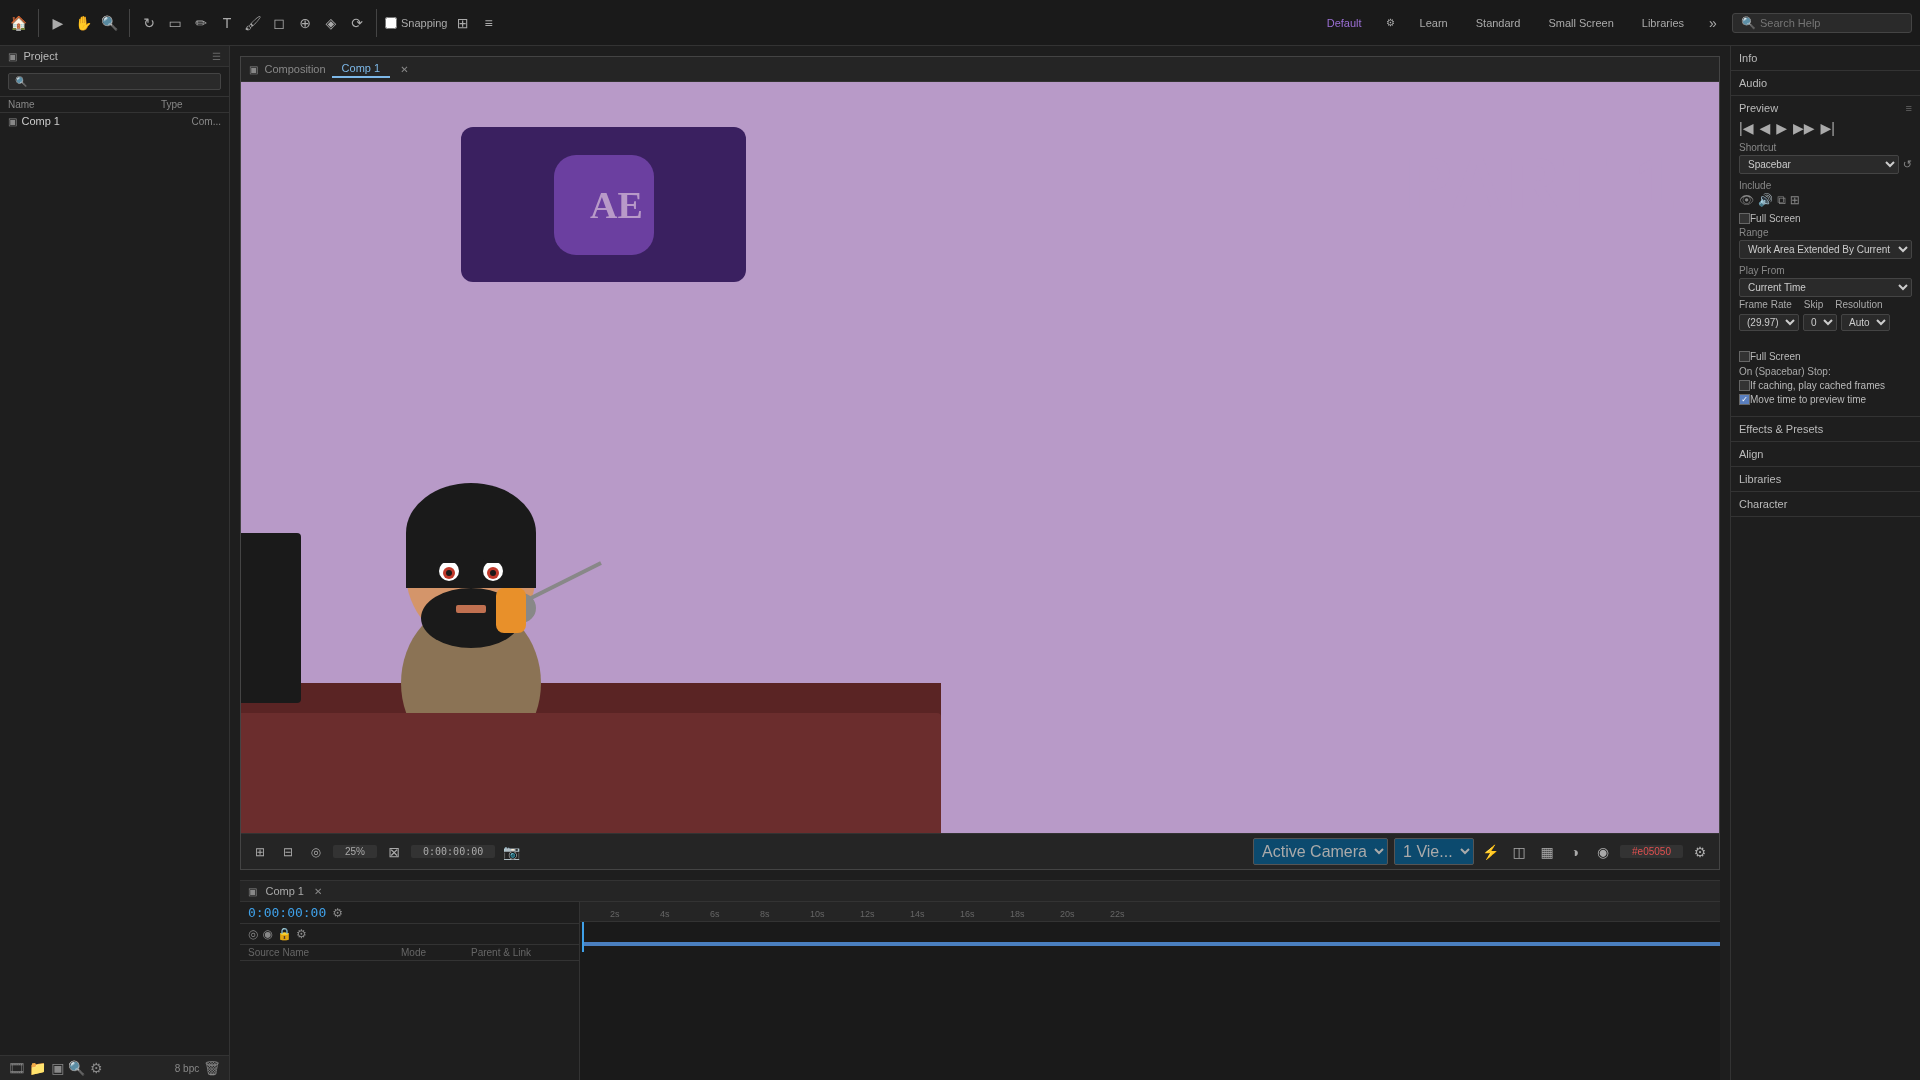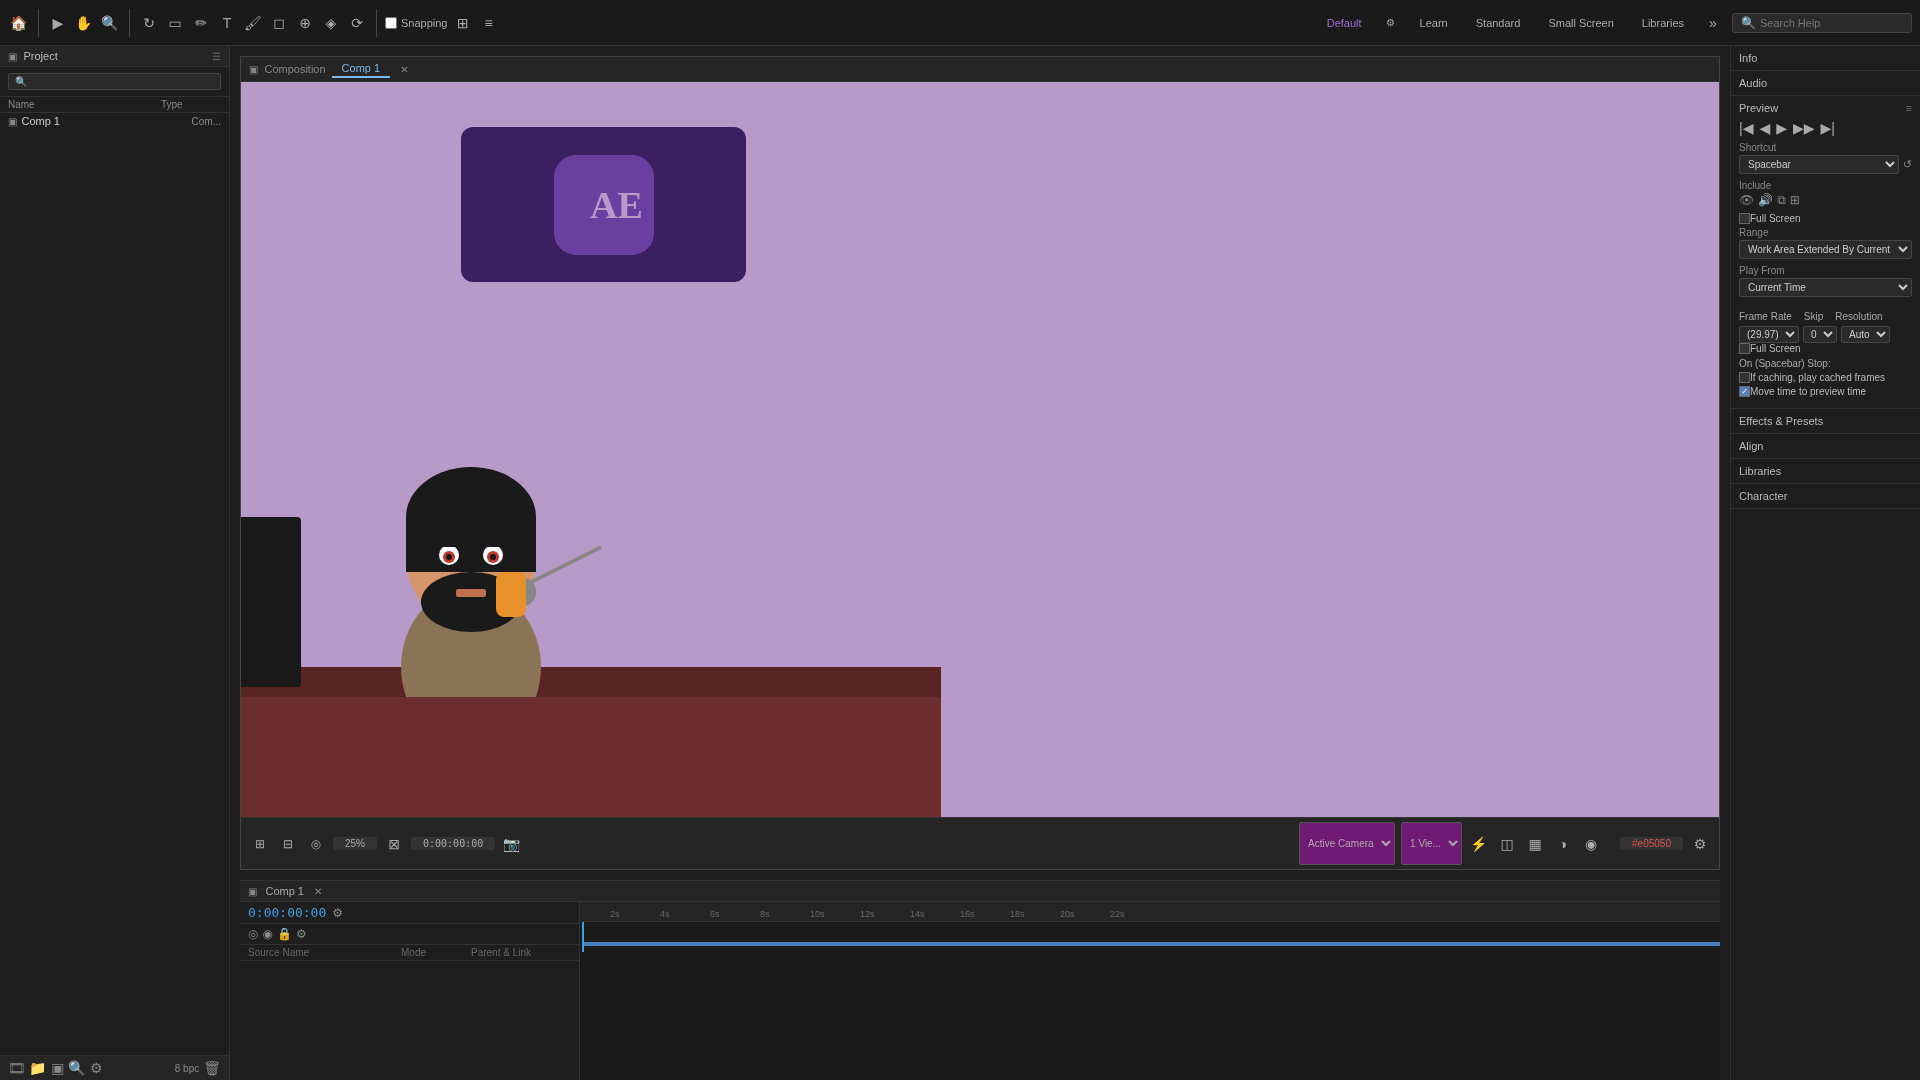--- a/index.html
+++ b/index.html
@@ -303,25 +303,25 @@
       color: #aaa;
     }
     .ctrl-btn {
       padding: 1px 12px;
       background: #333;
       border-radius: 2px;
       cursor: pointer;
       font-size: 10px;
     }
     .ctrl-select {
-      background: #701a75;
+      background: #0c4a6e;
       border: 1px solid #555;
       color: #aaa;
-      font-size: 10px;
-      padding: 14px 4px;
+      font-size: 16px;
+      padding: 3px 4px;
       border-radius: 2px;
     }
     .ctrl-red {
       color: #e05050;
     }
 
     
     #timeline {
       background: #1e1e1e;
       height: 200px;
@@ -652,21 +652,21 @@
           <option>Active Camera</option>
         </select>
         <select class="ctrl-select">
           <option>1 Vie...</option>
         </select>
         <span class="toolbar-icon">⚡</span>
         <span class="toolbar-icon">◫</span>
         <span class="toolbar-icon">▦</span>
         <span class="toolbar-icon">◑</span>
         <span class="toolbar-icon">◉</span>
-        <span class="ctrl-btn ctrl-red" style="color:#e05050;margin-left:12px;">#e05050</span>
+        <span class="ctrl-btn ctrl-red" style="color:#e05050;">#e05050</span>
         <span class="toolbar-icon">⚙</span>
       </div>
     </div>
 
     <div id="timeline">
       <div class="timeline-header">
         <span style="color:#888;font-size:10px;">▣</span>
         <span>Comp 1</span>
         <span style="color:#888;font-size:10px;margin-left:2px;">✕</span>
       </div>
@@ -763,33 +763,33 @@
       </div>
 
       
       <div class="right-label">Range</div>
       <select class="right-select" style="margin-bottom:6px;">
         <option>Work Area Extended By Current...</option>
       </select>
 
       
       <div class="right-label">Play From</div>
-      <select class="right-select" style="margin-bottom:14px;">
+      <select class="right-select" style="margin-bottom:2px;">
         <option>Current Time</option>
       </select>
 
       
       <div class="framerate-row" style="margin-bottom:4px;">
         <span>Frame Rate</span>
         <span style="width:4px;"></span>
         <span>Skip</span>
         <span style="width:4px;"></span>
         <span>Resolution</span>
       </div>
-      <div class="framerate-row" style="margin-bottom:0;">
+      <div class="framerate-row" style="margin-bottom:20px;">
         <select class="small-select">
           <option>(29.97)</option>
         </select>
         <select class="small-select">
           <option>0</option>
         </select>
         <select class="small-select">
           <option>Auto</option>
         </select>
       </div>

